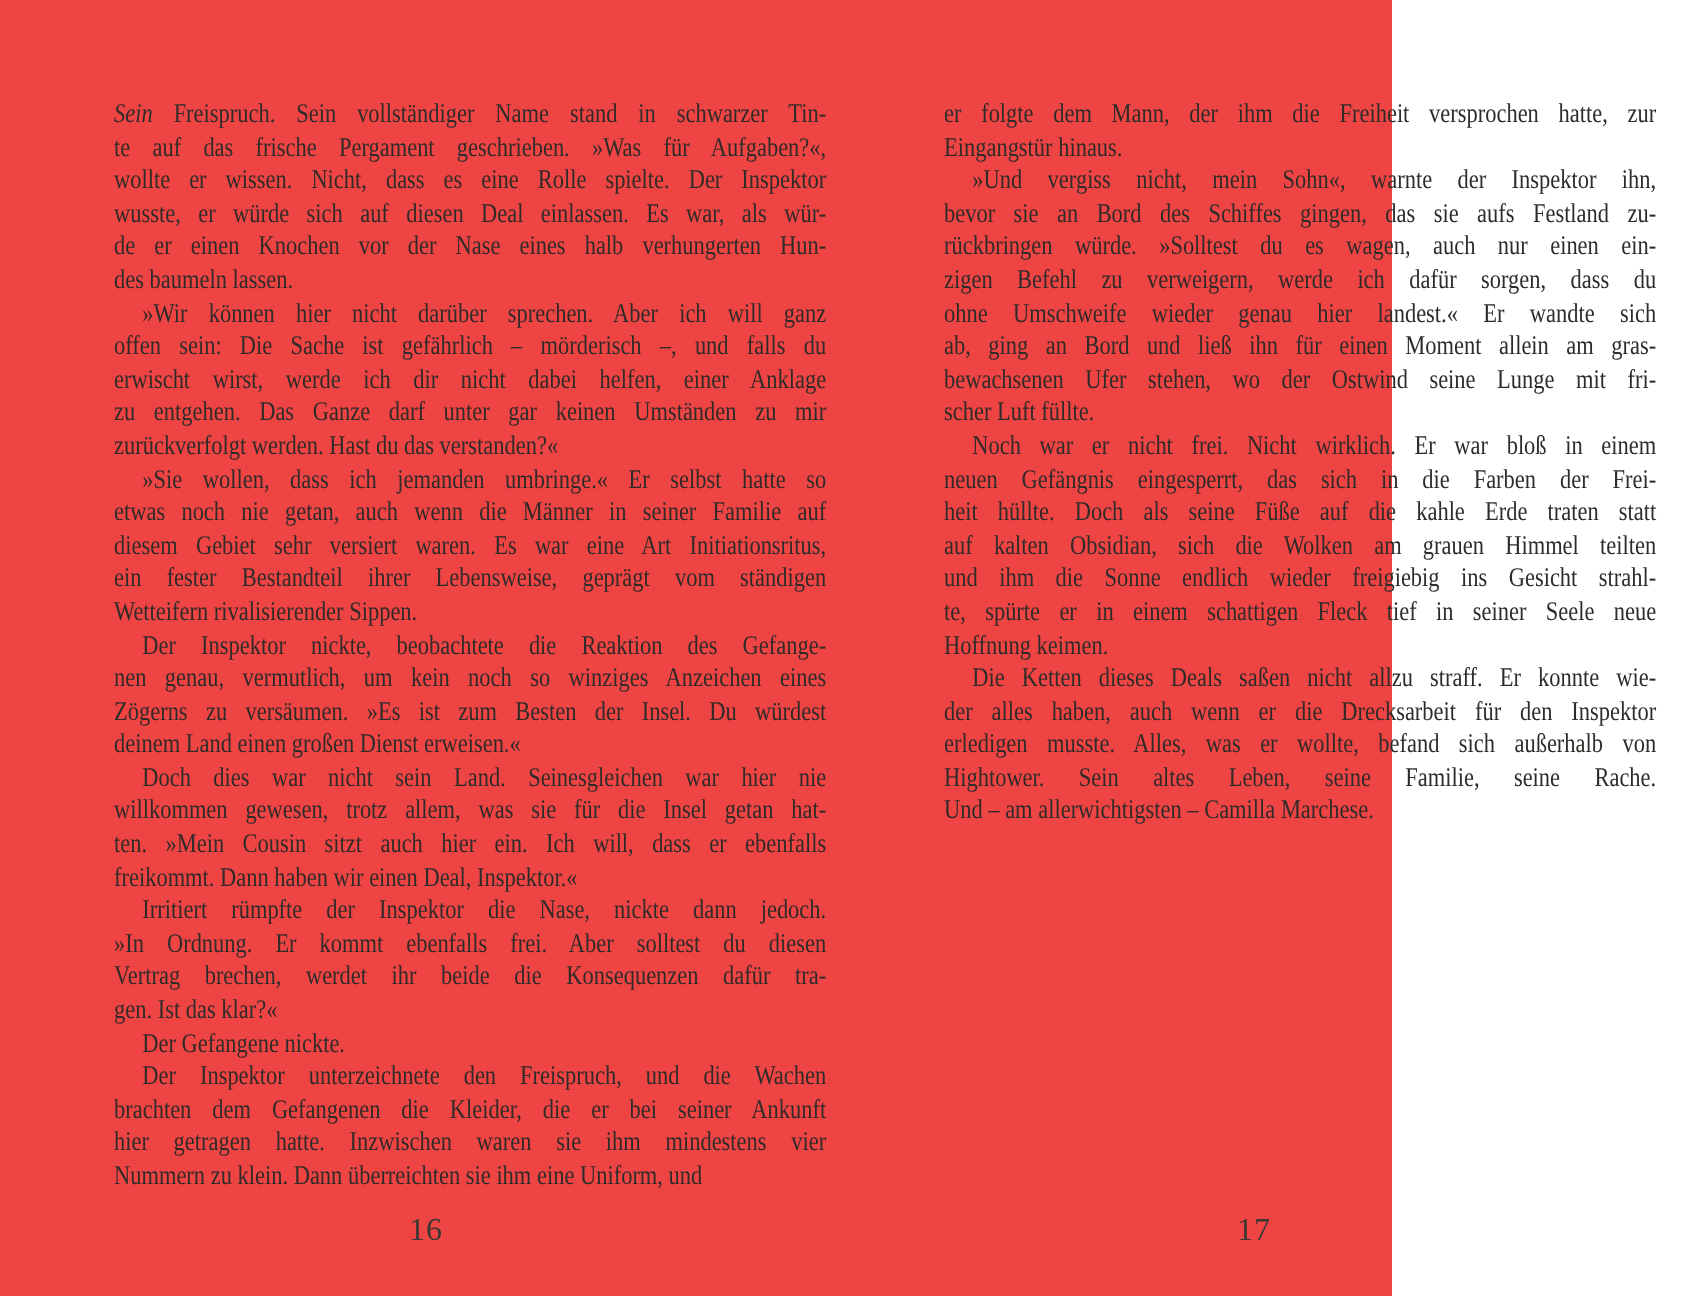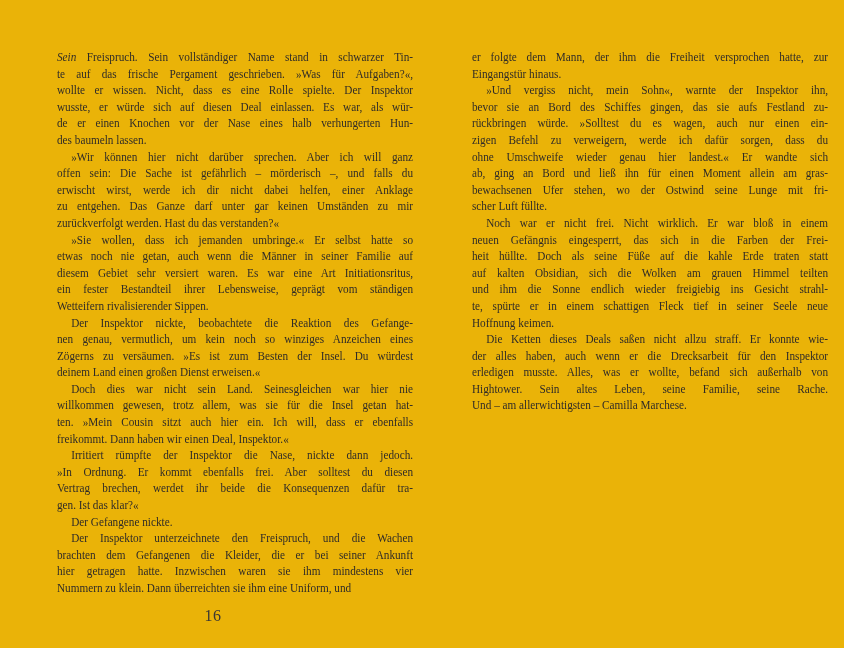--- a/index.html
+++ b/index.html
@@ -8,23 +8,23 @@
     background: #ffffff;
   }
   body {
     width: 844px;
     height: 648px;
     overflow: hidden;
     font-family: "Liberation Serif", "DejaVu Serif", serif;
   }
   .spread {
     position: relative;
-    width: 844px;
+    width: 696px;
     height: 648px;
-    background: #eab308;
+    background: #ef4444;
   }
   .page-text {
     position: absolute;
     top: 49px;
     width: 428px;
     transform: scaleX(0.832);
     transform-origin: left top;
     color: #2f2b28;
     font-size: 13.5px;
     line-height: 16.6px;
@@ -135,13 +135,14 @@
         <div class="line">Die Ketten dieses Deals saßen nicht allzu straff. Er konnte wie-</div>
         <div class="line">der alles haben, auch wenn er die Drecksarbeit für den Inspektor</div>
         <div class="line">erledigen musste. Alles, was er wollte, befand sich außerhalb von</div>
         <div class="line">Hightower. Sein altes Leben, seine Familie, seine Rache.</div>
         <div class="line last">Und – am allerwichtigsten – Camilla Marchese.</div>
       </div>
     </div>
 
   <div class="page-number left">16</div>
 
+  <div class="page-number right">17</div>
 </div>
 
 </body></html>

